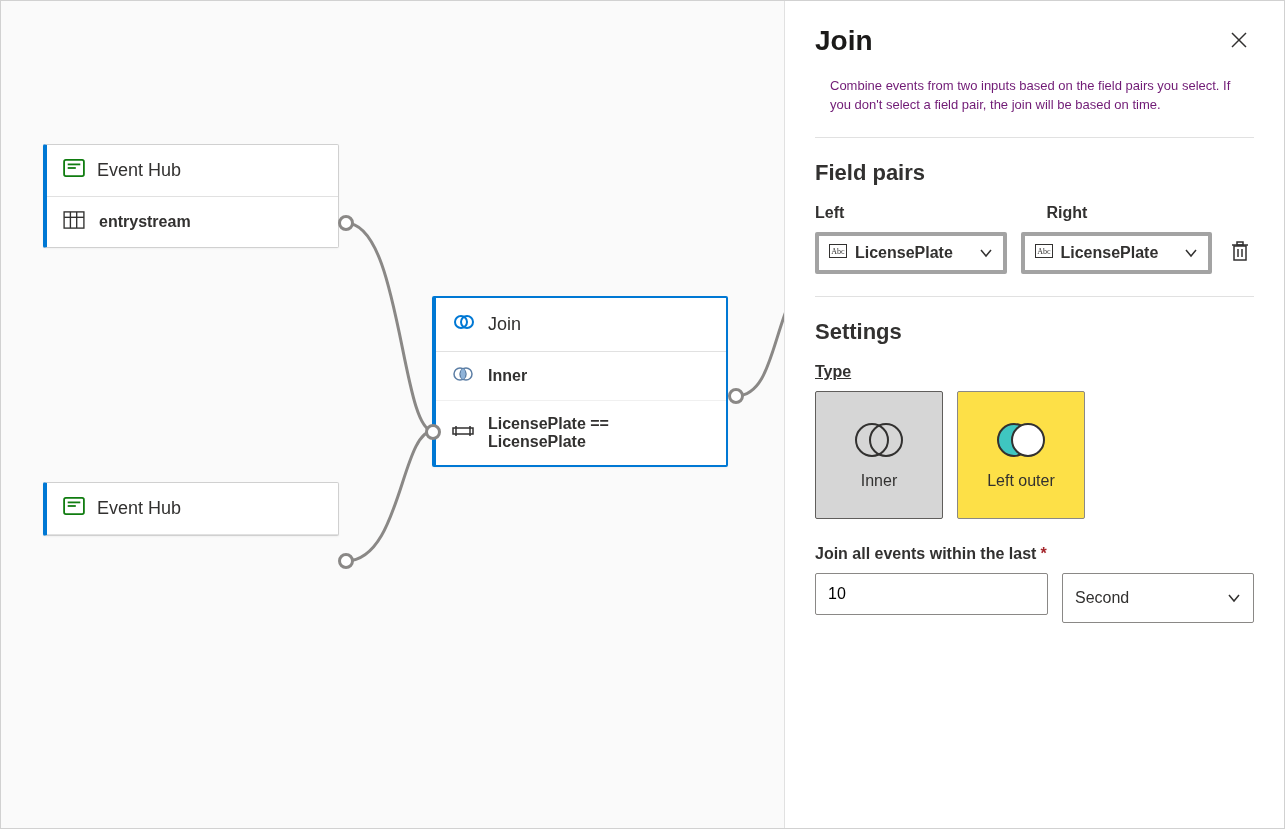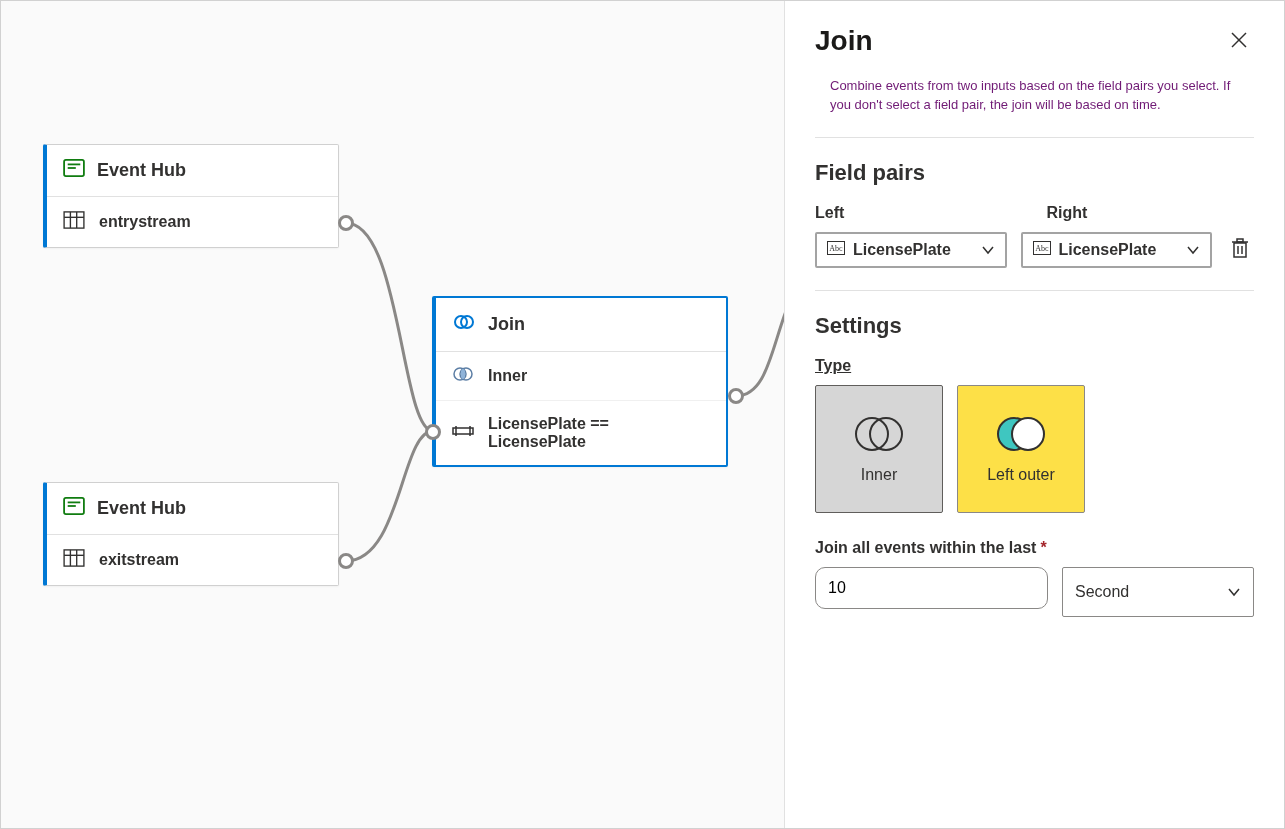--- a/index.html
+++ b/index.html
@@ -28,21 +28,21 @@
     border: 1px solid #d0d0d0;
     border-left: 4px solid #0078d4;
     border-radius: 2px;
     box-shadow: 0 1px 2px rgba(0,0,0,0.04);
     width: 296px;
   }
   .node-header {
     display:flex; align-items:center; gap:12px;
     padding: 14px 16px;
     border-bottom: 1px solid #e1e1e1;
-    font-weight: 700;
+    font-weight: 400;
     font-size: 18px;
   }
   .node-row {
     display:flex; align-items:center; gap:14px;
     padding: 14px 16px;
     font-size: 16px;
     color:#323130;
     font-weight:bold;
   }
   .node-row + .node-row { border-top: 1px solid #f0f0f0; }
@@ -80,23 +80,23 @@
     padding: 4px 0;
   }
   hr.sep { border:none; border-top:1px solid #e1e1e1; margin: 22px 0 22px 0; }
 
   .section-title { font-size: 22px; font-weight:600; margin-bottom: 18px; }
   .fp-labels { display:flex; gap: 18px; margin-bottom:10px; }
   .fp-labels > div { flex:1; font-size:16px; font-weight:600; }
   .fp-row { display:flex; gap: 14px; align-items:center; }
   .dropdown {
     flex:1;
-    border: 2px solid #a3a3a3;
+    border: 4px solid #a3a3a3;
     border-radius: 2px;
-    height: 36px;
+    height: 42px;
     display:flex; align-items:center;
     padding: 0 10px;
     gap:8px;
     font-size: 16px;
     background:#fff;
     cursor:pointer;
   }
   .dropdown .label { flex:1;font-weight:bold; }
   .chev { width:14px; height:14px; }
   .trash { cursor:pointer; padding:4px; color:#323130; }
@@ -113,21 +113,21 @@
     cursor:pointer;
   }
   .type-btn.selected { background:#d6d6d6; border-color:#605e5c; }
 
   .field-label { font-size:16px; font-weight:600; margin: 26px 0 10px 0; }
   .req { color:#a4262c; margin-left:4px; }
 
   .time-row { display:flex; gap:14px; }
   .text-input {
     flex:1;
-    border:1px solid #8a8886; border-radius:10px;
+    border:1px solid #8a8886; border-radius:2px;
     height:42px; padding:0 12px; font-size:16px;
   }
   .select {
     flex:1;
     border:1px solid #8a8886; border-radius:2px;
     height:50px; padding:0 12px; font-size:16px;
     display:flex; align-items:center; justify-content:space-between;
     cursor:pointer;
   }
 
@@ -173,31 +173,20 @@
   <div class="node" style="left:42px; top:481px;">
     <div class="node-header">
       <span>
         <svg class="ico-box" viewBox="0 0 24 20">
             <rect x="1" y="1" width="22" height="18" rx="2" fill="none" stroke="#107c10" stroke-width="2"></rect>
             <line x1="5" y1="6" x2="19" y2="6" stroke="#107c10" stroke-width="2"></line>
             <line x1="5" y1="10" x2="14" y2="10" stroke="#107c10" stroke-width="2"></line>
           </svg>
       </span>
       <span>Event Hub</span>
-    </div>
-    <div class="node-row">
-      <span>
-        <svg class="ico-box" viewBox="0 0 24 20">
-            <rect x="1" y="1" width="22" height="18" fill="none" stroke="#323130" stroke-width="1.5"></rect>
-            <line x1="1" y1="7" x2="23" y2="7" stroke="#323130" stroke-width="1.5"></line>
-            <line x1="8" y1="1" x2="8" y2="19" stroke="#323130" stroke-width="1.5"></line>
-            <line x1="15" y1="1" x2="15" y2="19" stroke="#323130" stroke-width="1.5"></line>
-          </svg>
-      </span>
-      <span>exitstream</span>
     </div>
   </div>
   <span class="port" style="left:337px; top:552px;"></span>
 
   <div class="node selected" style="left:431px; top:295px;">
     <div class="node-header">
       <span>
         <svg width="24" height="20" viewBox="0 0 24 20">
             <circle cx="9" cy="10" r="6" fill="none" stroke="#0078d4" stroke-width="2"></circle>
             <circle cx="15" cy="10" r="6" fill="none" stroke="#0078d4" stroke-width="2"></circle>

